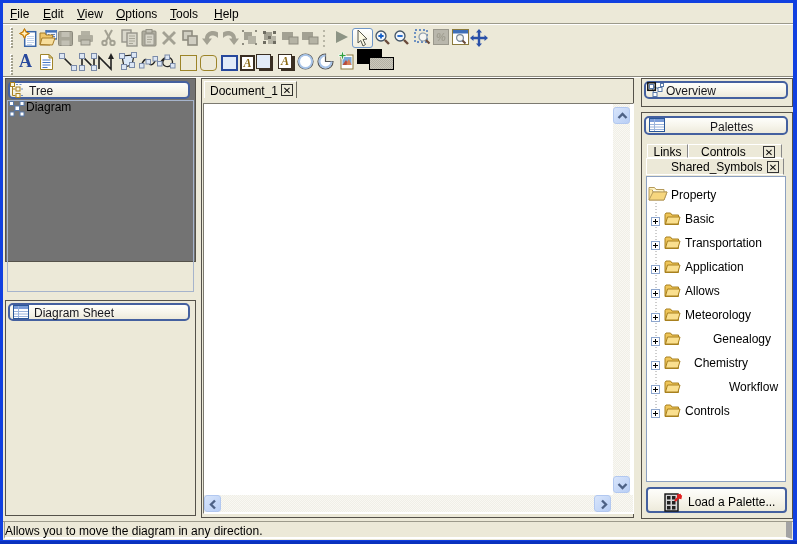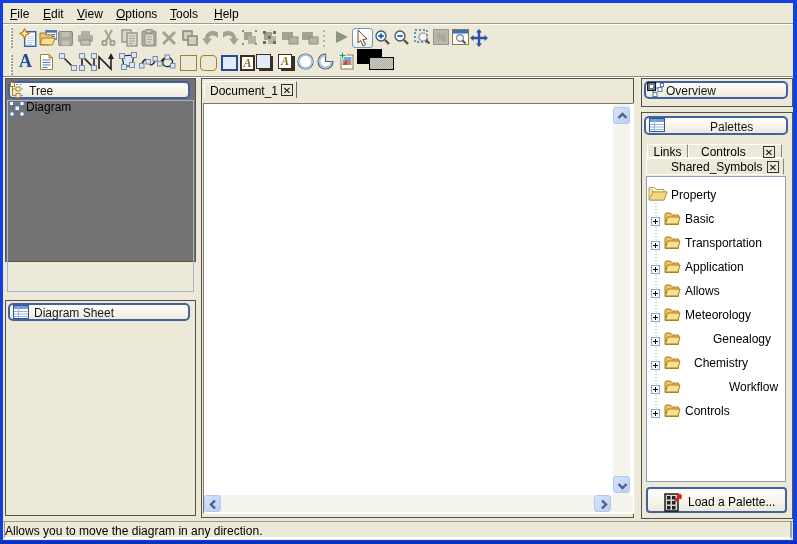--- a/index.html
+++ b/index.html
@@ -482,18 +482,18 @@
             <rect x="3" y="14" width="3.5" height="3.5"></rect>
             <rect x="8" y="14" width="3.5" height="3.5"></rect>
           </g>
       <path d="M11 9 L17 3 M17 3 L13 3.8 M17 3 L16.2 7" stroke="#E02020" stroke-width="2.4" fill="none"></path>
     </svg>
     <span class="abs" style="left:40px;top:6px;font-size:12px;color:#000;">Load a Palette...</span>
   </div>
 </div>
 
 <div class="abs" style="left:0;top:518px;width:790px;height:1px;background:#9C9A8B;"></div>
-<div class="abs" style="left:1px;top:519px;width:788px;height:17px;background:#ECE9D8;border-left:1px solid #9C9A8B;border-right:2px solid #a3a3a3;border-bottom:2px solid #fff;">
+<div class="abs" style="left:1px;top:519px;width:788px;height:17px;background:#ECE9D8;border-left:1px solid #9C9A8B;border-right:6px solid #a3a3a3;border-bottom:2px solid #fff;">
   <span class="abs" style="left:0px;top:2px;font-size:12px;color:#000;">Allows you to move the diagram in any direction.</span>
 </div>
 
 </div>
 <div style="position:absolute;left:0;top:541px;width:797px;height:3px;background:#0A31BE;"></div>
 
 </body></html>

